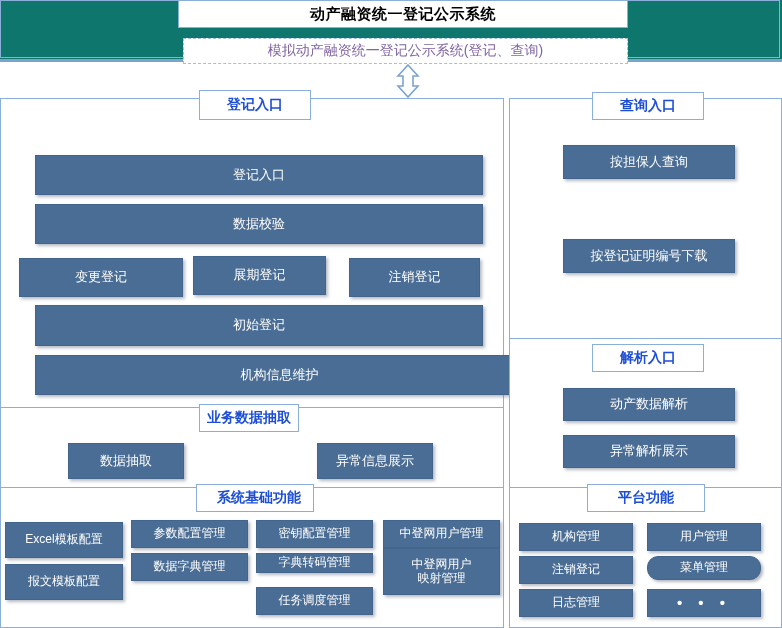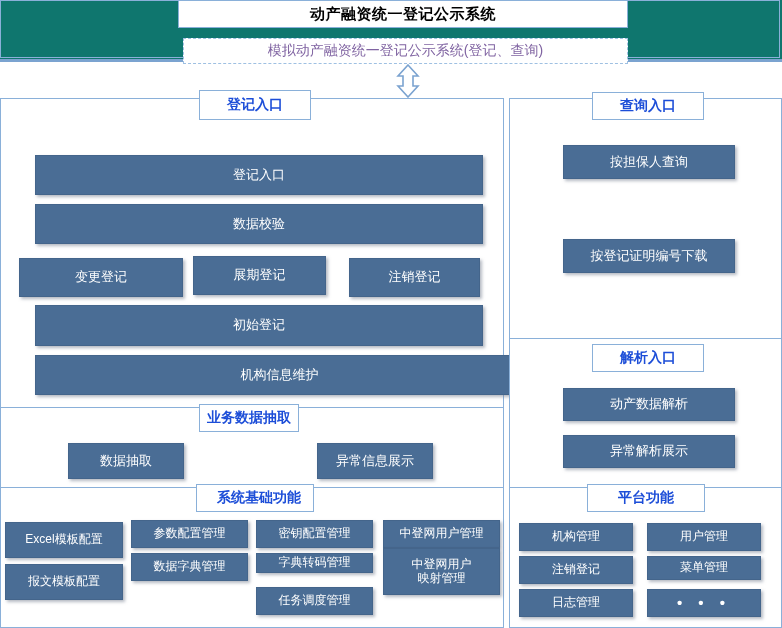--- a/index.html
+++ b/index.html
@@ -245,18 +245,18 @@
     <div class="bx" style="left:563px; top:337px; width:172px; height:33px;">异常解析展示</div>
 
     <div class="panel p-platform"></div>
     <div class="sec-head" style="left:587px; top:386px; width:118px; height:28px;">
       <span>平台功能</span>
     </div>
 
     <div class="bx small" style="left:519px; top:425px; width:114px; height:28px;">机构管理</div>
     <div class="bx small" style="left:647px; top:425px; width:114px; height:28px;">用户管理</div>
     <div class="bx small" style="left:519px; top:458px; width:114px; height:28px;">注销登记</div>
-    <div class="bx small" style="left:647px; top:458px; width:114px; height:24px;">菜单管理</div>
+    <div class="bx small" style="left:647px; top:458px; width:114px; height:24px;border-radius:11px;">菜单管理</div>
     <div class="bx small" style="left:519px; top:491px; width:114px; height:28px;">日志管理</div>
     <div class="bx small dots" style="left:647px; top:491px; width:114px; height:28px;">• • •</div>
 
   </div>
 </div>
 
 </body></html>

